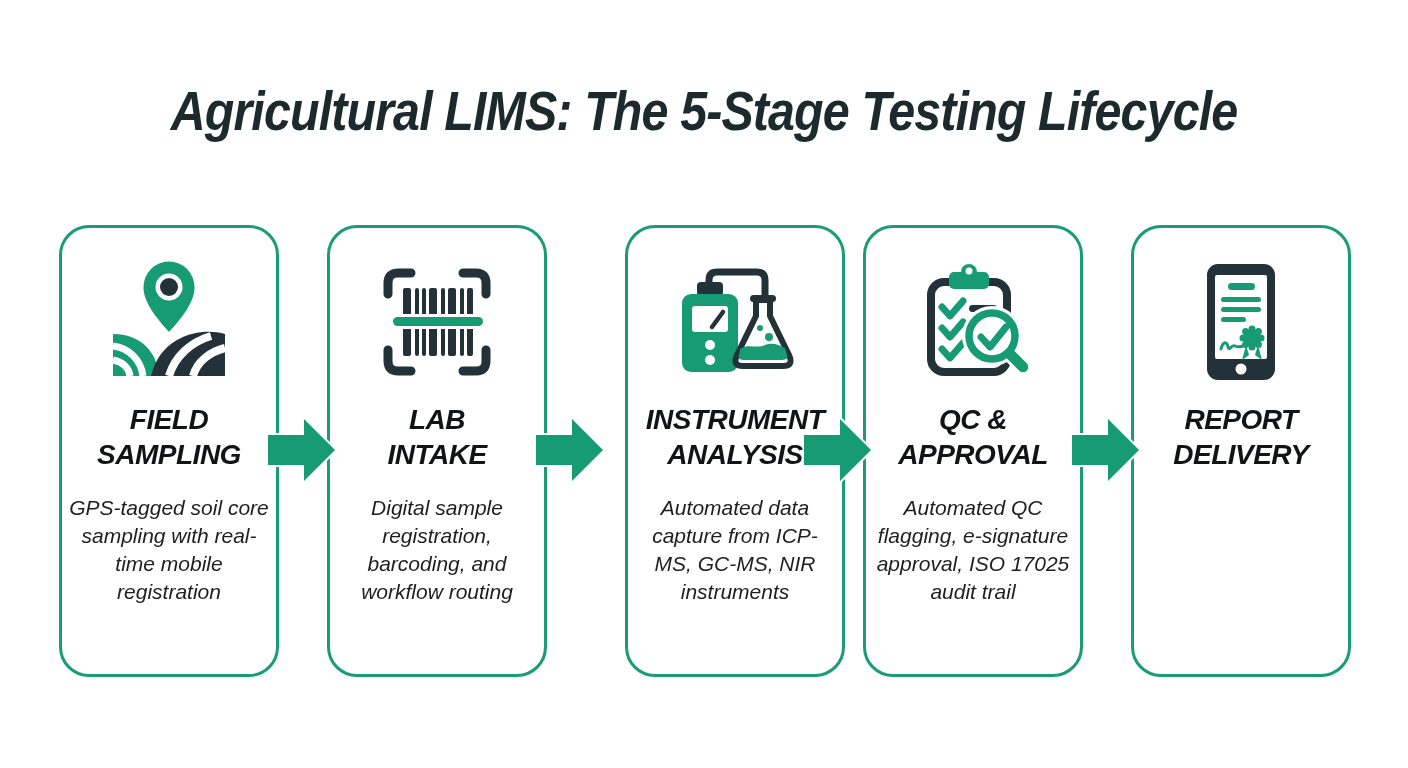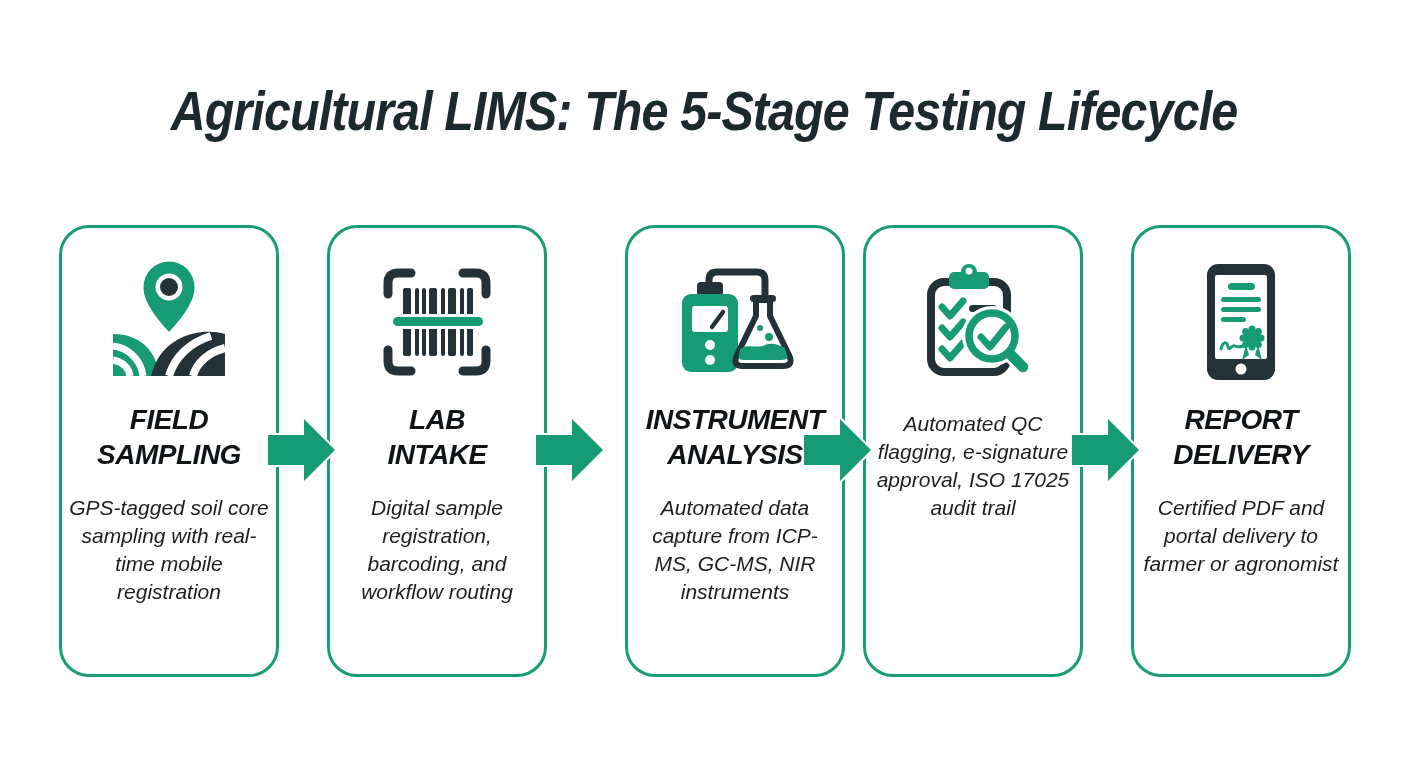--- a/index.html
+++ b/index.html
@@ -177,20 +177,22 @@
           <rect x="62" y="70" width="15" height="7" rx="3.5"></rect>
           <rect x="62" y="91" width="8" height="7" rx="3.5"></rect>
         </g>
         <circle cx="85" cy="80" r="23" fill="#ffffff" stroke="#ffffff" stroke-width="14"></circle>
         <path d="M102,97 L117,112" stroke="#ffffff" stroke-width="16" stroke-linecap="round"></path>
         <circle cx="85" cy="80" r="23" fill="#ffffff" stroke="#179B75" stroke-width="7.5"></circle>
         <path d="M74,81 l9,10 l16,-20" stroke="#179B75" stroke-width="7" fill="none" stroke-linecap="round" stroke-linejoin="round"></path>
         <path d="M103,98 L116,111" stroke="#179B75" stroke-width="10.5" stroke-linecap="round"></path>
       </svg>
     </span>
+    <h2 class="stage-title">QC &amp;
+APPROVAL</h2>
     <p class="stage-desc">Automated QC flagging, e-signature approval, ISO 17025 audit trail</p>
   </div>
 
   <div class="stage-card pos-4">
     <span class="icon-wrap">
       <svg viewBox="0 0 132 132">
         <rect x="32" y="8" width="68" height="116" rx="11" fill="#233239"></rect>
         <rect x="40" y="19" width="52" height="84" rx="2" fill="#ffffff"></rect>
         <g fill="#179B75">
           <rect x="53" y="27" width="27" height="7" rx="3.5"></rect>
@@ -208,21 +210,20 @@
             <circle cx="70.6" cy="75.6" r="3.5"></circle>
           <circle cx="77" cy="73" r="3.5"></circle>
             <circle cx="83.4" cy="75.6" r="3.5"></circle>
         </g>
         <path d="M46,93 C48,85 52,85 53,91 C54,96 57,88 60,90 C62,91 65,91 68,90" stroke="#179B75" stroke-width="3" fill="none" stroke-linecap="round"></path>
         <circle cx="66" cy="113" r="5.5" fill="#ffffff"></circle>
       </svg>
     </span>
     <h2 class="stage-title">REPORT
 DELIVERY</h2>
-    <p class="stage-desc">Certified PDF and portal delivery to farmer or agronomist</p>
   </div>
 
   <span class="flow-arrow pos-0">
     <svg viewBox="0 0 70 66">
         <path d="M1,18 L37,18 L37,2 L68,33 L37,64 L37,48 L1,48 Z" fill="#179B75" stroke="#ffffff" stroke-width="4" stroke-linejoin="round" paint-order="stroke"></path>
       </svg>
   </span>
   <span class="flow-arrow pos-1">
     <svg viewBox="0 0 70 66">
         <path d="M1,18 L37,18 L37,2 L68,33 L37,64 L37,48 L1,48 Z" fill="#179B75" stroke="#ffffff" stroke-width="4" stroke-linejoin="round" paint-order="stroke"></path>

